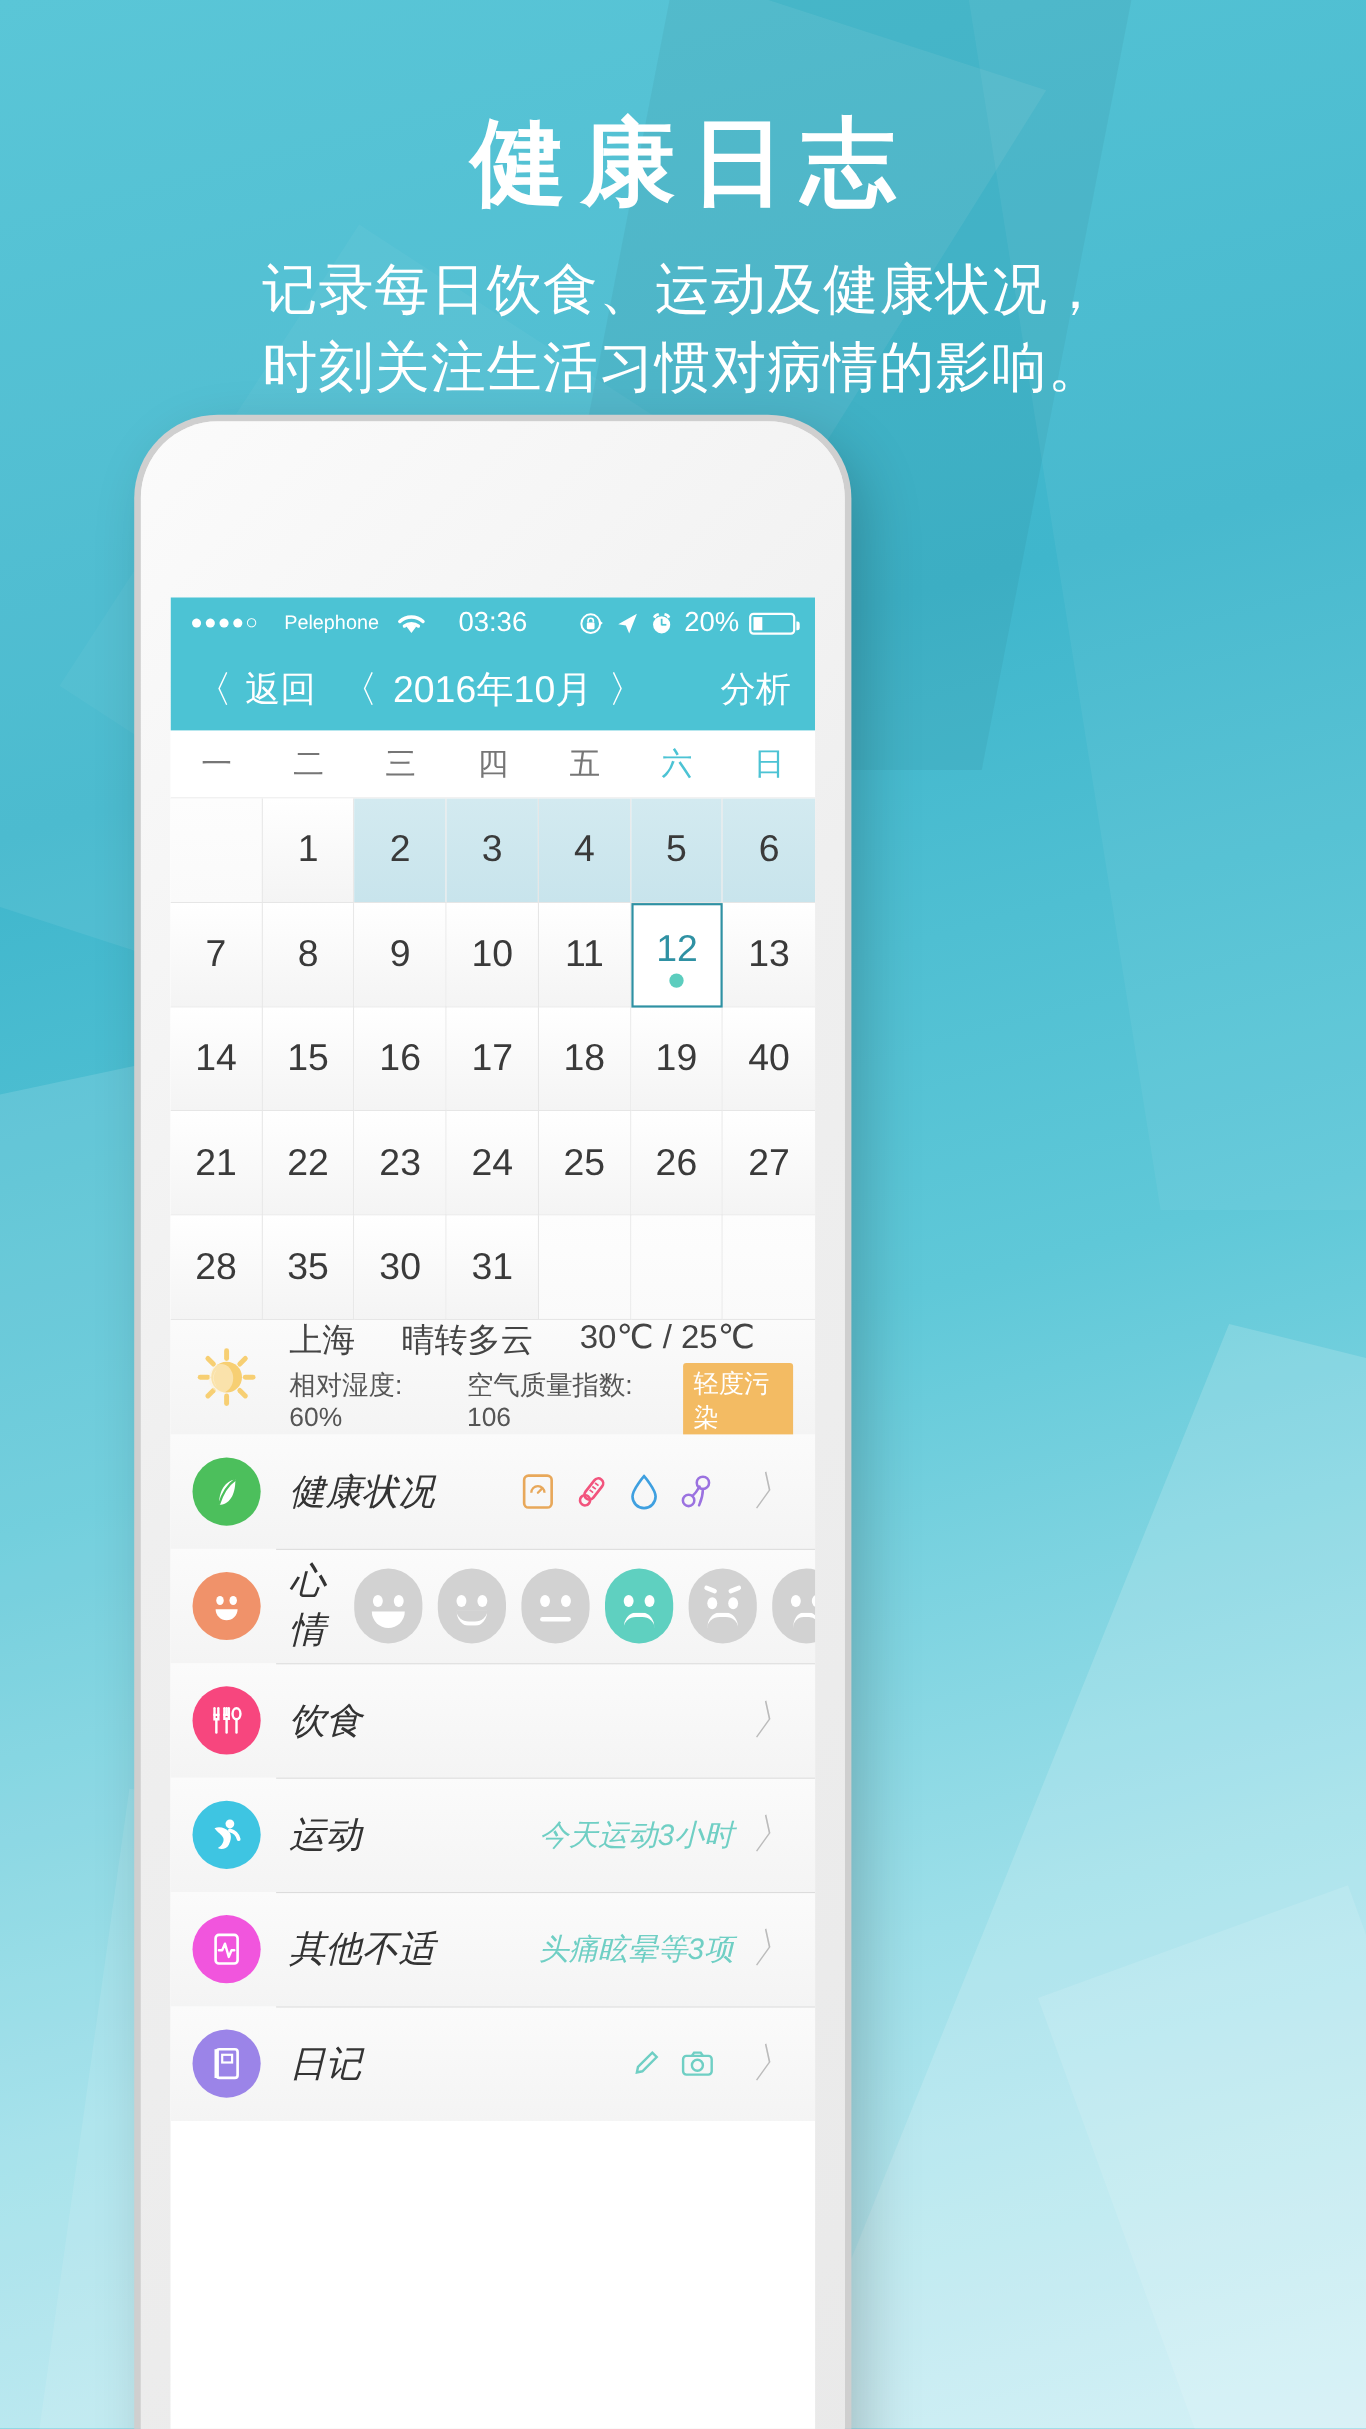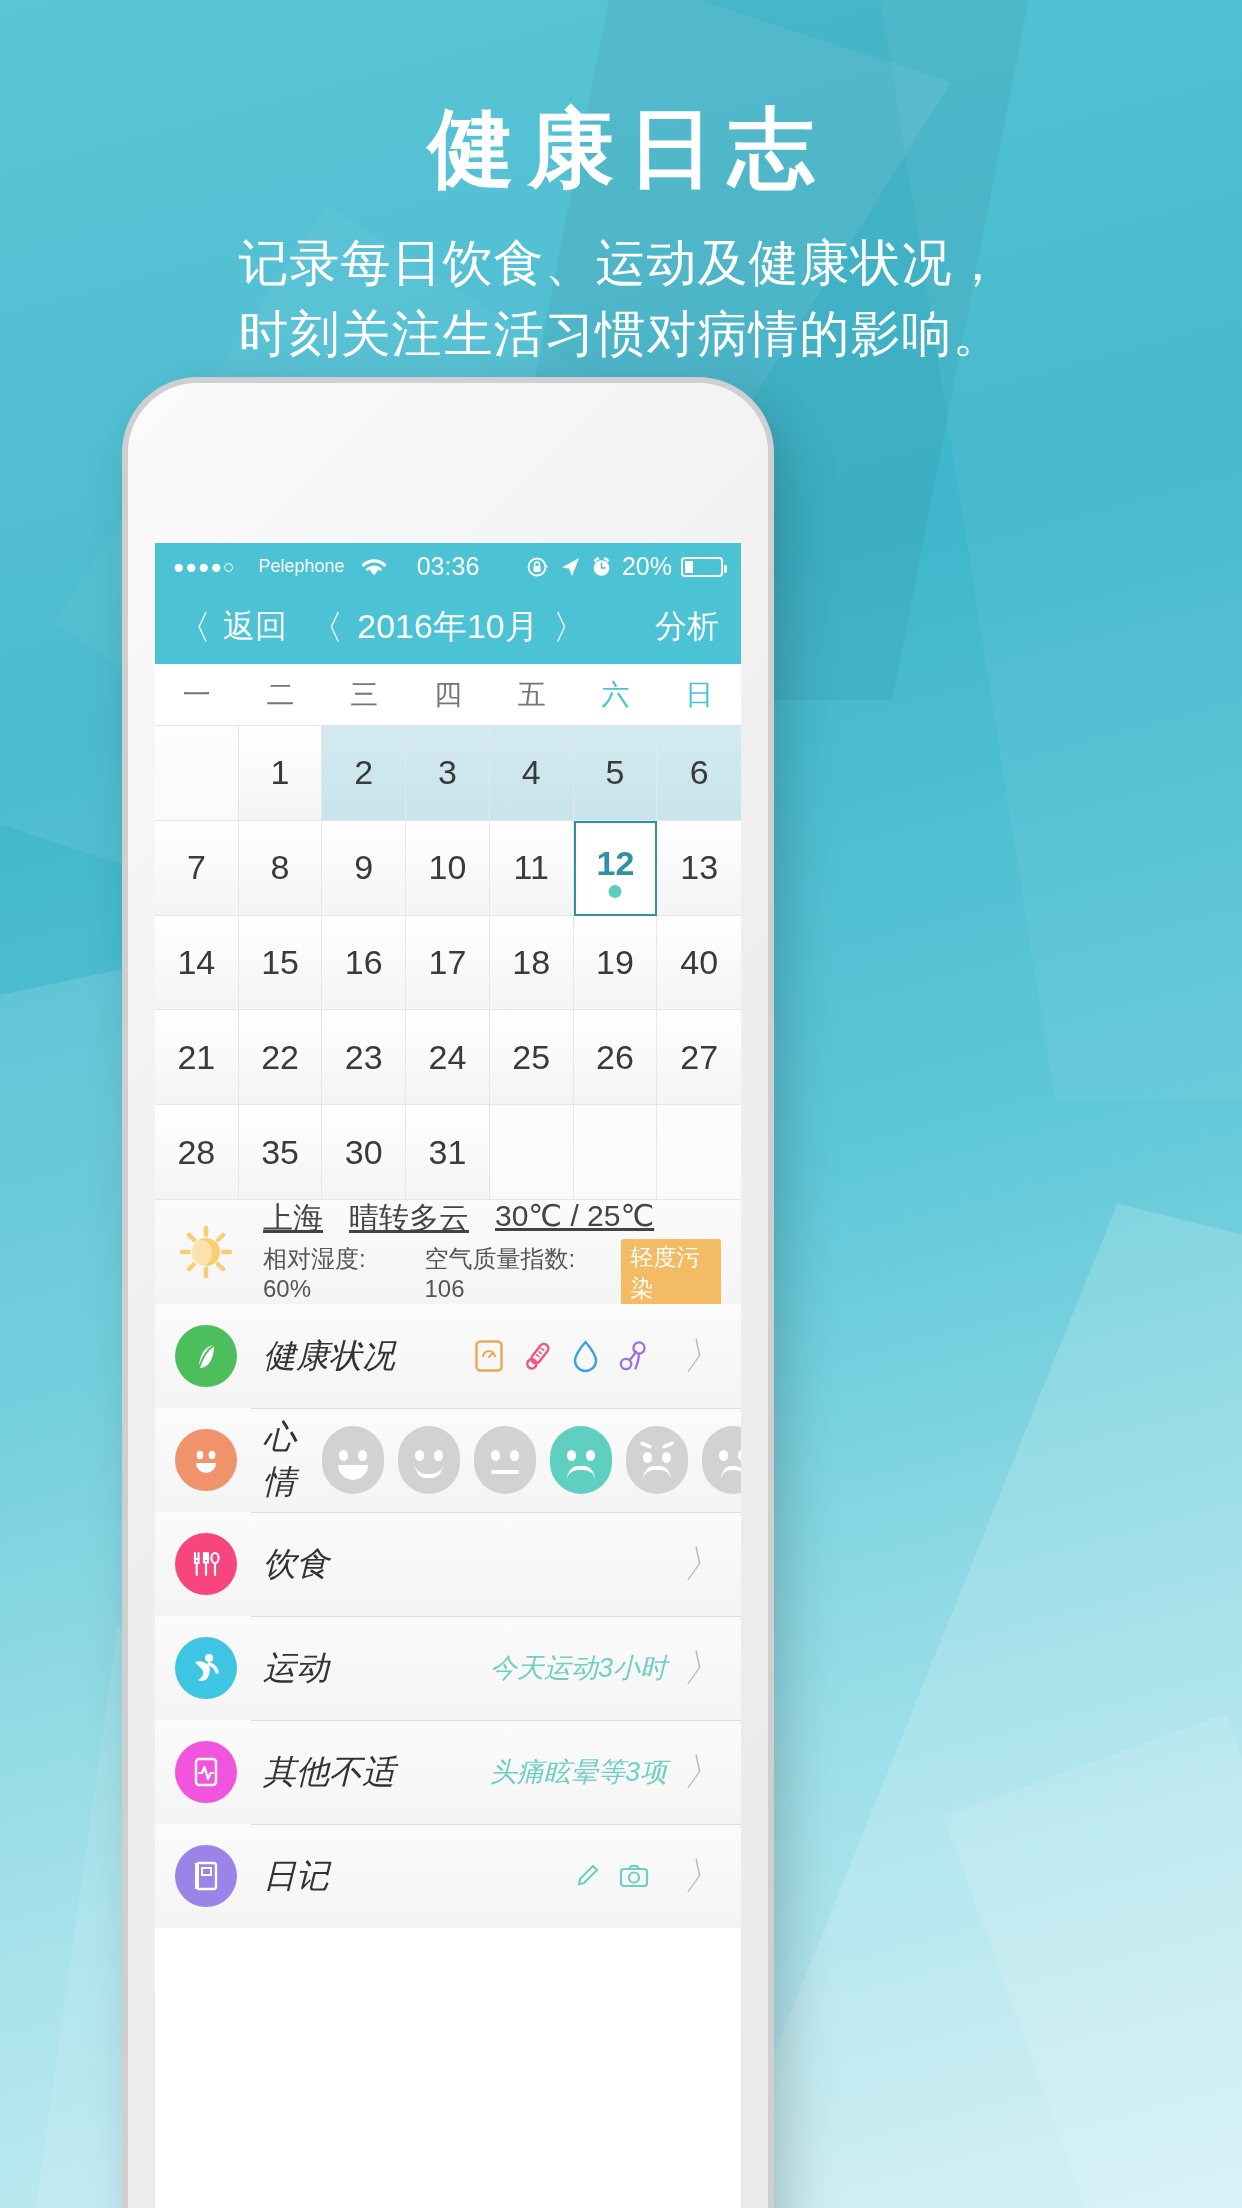--- a/index.html
+++ b/index.html
@@ -127,21 +127,21 @@
   #calendar { display:grid; grid-template-columns:repeat(7,1fr);
               grid-template-rows:repeat(5,1fr); height:474px; background:#fff; }
   .cell { position:relative; display:flex; align-items:center; justify-content:center;
           font-size:34px; color:#3a3a3a;
           background:linear-gradient(to bottom,#ffffff 0%,#f4f4f4 100%);
           border-right:1px solid #e6e6e6; border-bottom:1px solid #e6e6e6; }
   .cell:nth-child(7n) { border-right:none; }
   .cell.hl { background:linear-gradient(to bottom,#d3eaf0 0%,#c8e4ec 100%); }
   .cell.empty { background:linear-gradient(to bottom,#fdfdfd 0%,#fafafa 100%); color:transparent; }
   .cell.sel { background:#fff; border:2px solid #2f91a3; color:#2f91a3; z-index:2; }
-  .cell.sel .num { margin-top:-10px;font-weight:bold; }
+  .cell.sel .num { margin-top:-10px; }
   .dot { position:absolute; bottom:16px; left:50%; transform:translateX(-50%);
          width:13px; height:13px; border-radius:50%; background:#5ccdbe; }
 
   
   #list { background:#f7f7f7; }
   .row { display:flex; align-items:center; padding:0 20px; position:relative;
          background:linear-gradient(to bottom,#fbfbfb,#f4f4f4);font-style:italic; }
   .row + .row::before { content:""; position:absolute; left:96px; right:0; top:0;
                         height:1px; background:#dcdcdc; }
   .avatar { width:62px; height:62px; border-radius:50%; flex:0 0 62px;
@@ -149,21 +149,21 @@
   .rlabel { font-size:33px; color:#333; margin-left:26px; }
   .rval { margin-left:auto; font-size:27px; color:#6fcfc4; }
   .arrow { margin-left:16px; color:#bbb; font-size:38px; line-height:1; }
 
   
   #weather { display:flex; align-items:center; padding:14px 20px; height:104px;
              background:linear-gradient(to bottom,#fbfbfb,#f4f4f4); }
   #weather .wicon { flex:0 0 62px; width:62px; height:62px; display:flex;
                     align-items:center; justify-content:center; }
   .wtext { margin-left:26px; }
-  .wline1 { font-size:30px; color:#444; display:flex; gap:26px;text-decoration:underline; }
+  .wline1 { font-size:30px; color:#444; display:flex; gap:42px; }
   .wline2 { font-size:24px; color:#555; margin-top:0; display:flex;
             align-items:center; gap:22px; }
   .aqi-badge { background:#f3bb63; color:#fff; font-size:23px;
                padding:3px 9px; border-radius:3px; }
 
   
   .moods { margin-left:26px; display:flex; gap:14px; align-items:center; }
   .face { width:62px; height:68px; border-radius:50%/46%; background:#d2d2d2;
           position:relative; }
   .face.sel { background:#5fd0c0; }

